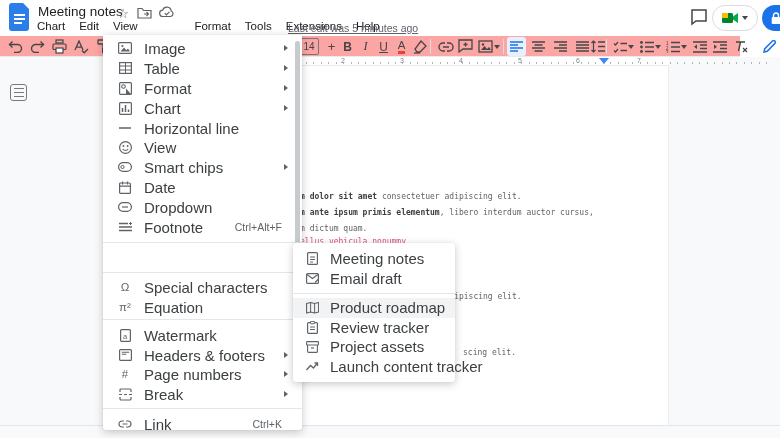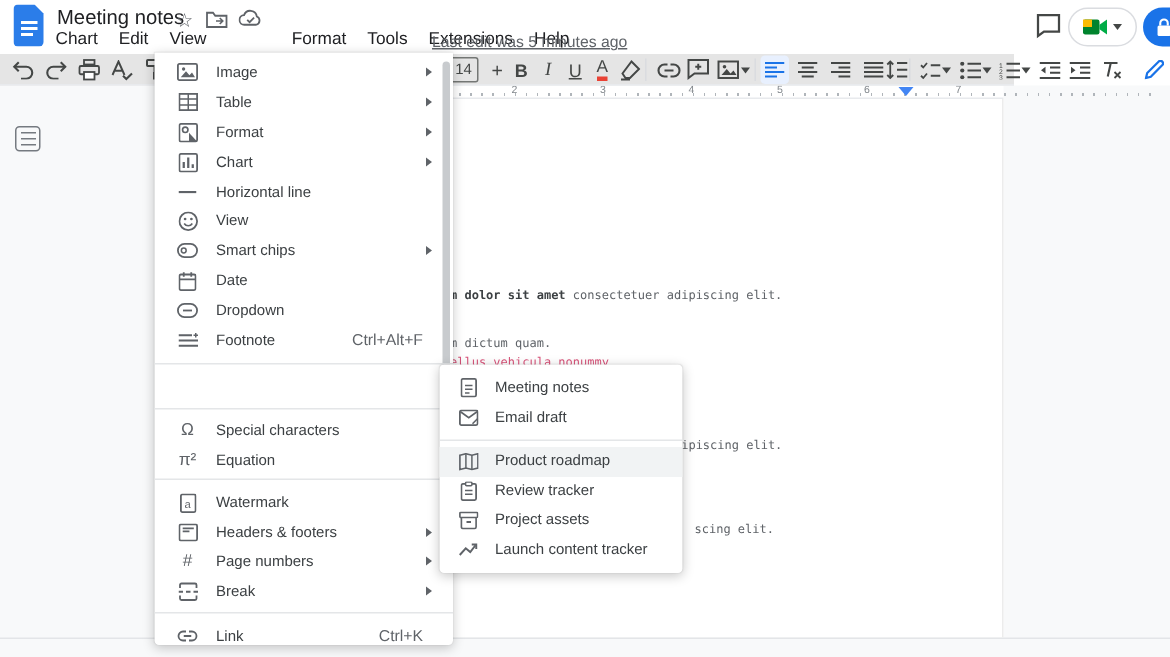--- a/index.html
+++ b/index.html
@@ -14,21 +14,21 @@
   .title-ico { position:absolute; top:6px; width:16px; height:16px; color:#5f6368; font-size:13px; line-height:16px; text-align:center; }
   .menubar { position:absolute; left:30px; top:19px; height:16px; display:flex; }
   .menubar .mb { font-size:11.5px; color:#202124; padding:1px 7px; border-radius:4px; cursor:default; }
   .menubar .mb.open { background:#e8f0fe;margin-top:48px; }
   .last-edit { position:absolute; left:288px; top:22px; font-size:10.5px; color:#5f6368; text-decoration:underline; }
   .hdr-comment { position:absolute; left:690px; top:8px; }
   .meet-pill { position:absolute; left:712px; top:5px; width:46px; height:26px; border:1px solid #dadce0; border-radius:13px; background:#fff; display:flex; align-items:center; justify-content:center; gap:3px; }
   .share-btn { position:absolute; left:762px; top:5px; width:40px; height:26px; background:#1a73e8; border-radius:13px; display:flex; align-items:center; padding-left:9px; }
 
   
-  .toolbar { position:absolute; left:0; top:36px; width:676px; height:21px; background:#e5e5e5; border-bottom:1px solid #e8eaed; z-index:29; }
+  .toolbar { position:absolute; left:0; top:36px; width:740px; height:21px; background:#fca5a5; border-bottom:1px solid #e8eaed; z-index:29; }
   .tb { position:absolute; top:1px; width:19px; height:19px; display:flex; align-items:center; justify-content:center; color:#444746; border-radius:3px; }
   .tb.active { background:#e8f0fe; color:#1a73e8; }
   .tb .bold { font-weight:bold; font-size:12px; }
   .tb .ital { font-style:italic; font-family:"Liberation Serif",serif; font-size:12.5px; }
   .tb .und { text-decoration:underline; font-size:12px; }
   .tb .tc { font-size:11.5px; border-bottom:3px solid #e94235; line-height:11px; }
   .fs-box { position:absolute; left:299px; top:2px; width:20px; height:17px; border:1px solid #747775; border-radius:2px; font-size:10px; color:#444746; text-align:center; line-height:15px; }
   .tsep { position:absolute; top:3px; width:1px; height:15px; background:#dadce0; }
   .caret { width:0; height:0; border-left:3.5px solid transparent; border-right:3.5px solid transparent; border-top:4px solid #444746; display:inline-block; }
 
@@ -49,21 +49,21 @@
   .docline b { color:#3c4043; }
   .doclink { color:#d9537a; text-decoration:underline; }
 
   
   .menu-panel { position:absolute; left:103px; top:35px; width:199px; height:395px; background:#fff;
      border-radius:0 0 3px 3px; box-shadow:0 2px 8px rgba(0,0,0,.22), 0 0 1px rgba(0,0,0,.12); z-index:40; }
   .menu-scroll { position:absolute; right:2px; top:6px; width:5px; height:210px; background:#c8cbce; border-radius:3px; }
   .mi { position:absolute; left:0; width:199px; height:20px; display:flex; align-items:center; padding:0 14px; }
   .mi.hl { background:#f1f3f4; }
   .mico { width:16px; height:16px; margin-right:11px; display:flex; align-items:center; justify-content:center; color:#5f6368; font-size:11.5px; flex:none; }
-  .mlabel { font-size:10px; color:#3c4043; white-space:nowrap; flex:1; }
+  .mlabel { font-size:15px; color:#3c4043; white-space:nowrap; flex:1; }
   .msc { font-size:10.5px; color:#5f6368; margin-right:6px; }
   .marrow { width:0; height:0; border-top:3.5px solid transparent; border-bottom:3.5px solid transparent; border-left:4.5px solid #5f6368; }
   .msep { position:absolute; left:0; width:199px; height:1px; background:#e4e6e8; }
 
   .submenu-panel { position:absolute; left:293px; top:243px; width:162px; height:139px; background:#fff;
      border-radius:3px; box-shadow:0 2px 8px rgba(0,0,0,.22), 0 0 1px rgba(0,0,0,.12); z-index:50; }
   .smi { position:absolute; left:0; width:162px; height:19.5px; display:flex; align-items:center; padding:0 12px; }
   .smi.hl { background:#f1f3f4; }
   .smi .mico { margin-right:10px; width:15px; height:15px; }
   .smsep { position:absolute; left:0; width:162px; height:1px; background:#e4e6e8; }
@@ -311,20 +311,21 @@
     <div class="page"></div>
     <div class="page-bottom"></div>
 
     <div class="outline-btn">
         <i></i>
         <i></i>
         <i></i>
       </div>
 
     <div class="docline" style="left:300px; top:114px;"><b>m dolor sit amet</b><span> consectetuer adipiscing elit.</span></div>
+    <div class="docline" style="left:300px; top:130px;"><b>m ante ipsum primis elementum</b><span>, libero interdum auctor cursus,</span></div>
     <div class="docline" style="left:300px; top:146px;"><span>m dictum quam.</span></div>
     <div class="docline" style="left:300px; top:159px;"><span class="doclink">ellus vehicula nonummy</span></div>
     <div class="docline" style="left:300px; top:214px;"><b>m dolor sit amet</b><span> consectetuer adipiscing elit.</span></div>
     <div class="docline" style="left:463px; top:270px;"><span>scing elit.</span></div>
   </div>
 
   <div class="menu-panel">
     <div class="menu-scroll"></div>
 
     <div class="mi" style="top:3px">

